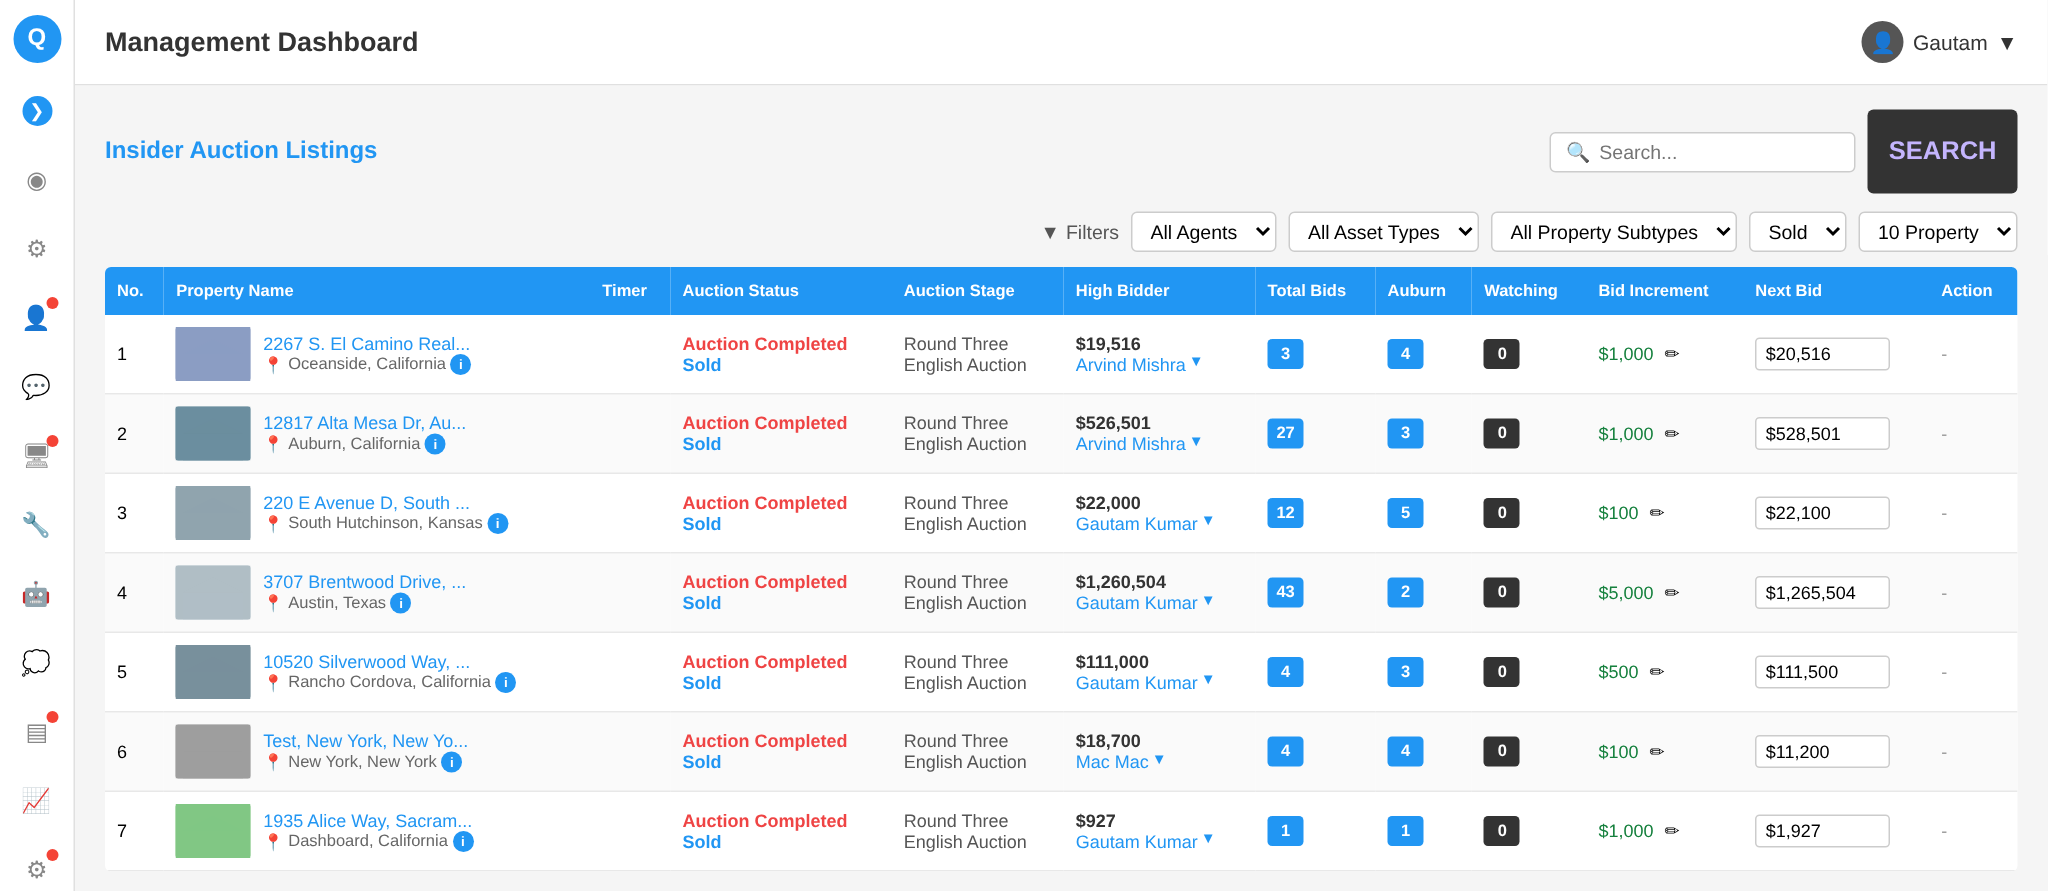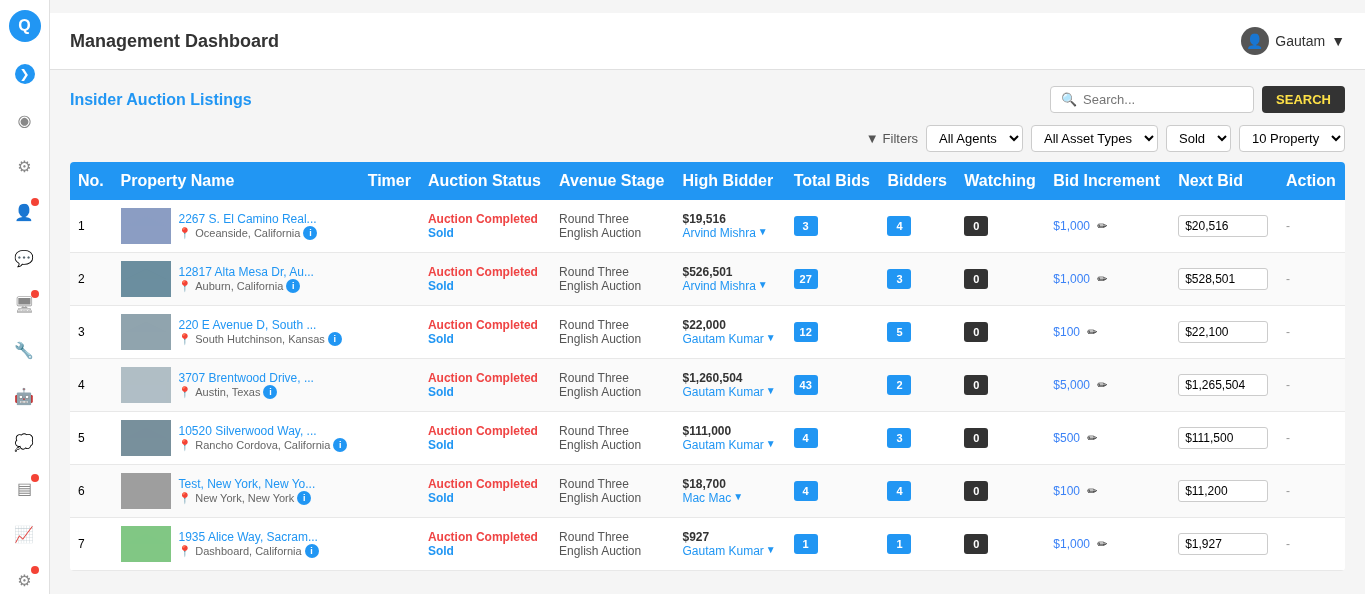--- a/index.html
+++ b/index.html
@@ -43,21 +43,20 @@
     }
 
     
     .header {
       background: #fff;
       padding: 14px 20px;
       border-bottom: 1px solid #e0e0e0;
       display: flex;
       align-items: center;
       justify-content: space-between;
-      margin-top: 13px;
     }
     .header-title {
       font-size: 18px;
       font-weight: bold;
       color: #333;
     }
     .header-user {
       display: flex;
       align-items: center;
       gap: 6px;
@@ -108,27 +107,27 @@
       gap: 6px;
     }
     .search-box input {
       border: none;
       outline: none;
       font-size: 13px;
       width: 160px;
     }
     .search-btn {
       background: #333;
-      color: #fde047;
+      color: #c4b5fd;
       border: none;
-      padding: 6px 14px;
+      padding: 18px 14px;
       border-radius: 4px;
       cursor: pointer;
       font-weight: bold;
-      font-size: 13px;
+      font-size: 17px;
     }
 
     
     .filters-row {
       display: flex;
       align-items: center;
       justify-content: flex-end;
       gap: 8px;
       margin-bottom: 10px;
     }
@@ -158,21 +157,21 @@
       width: 100%;
       border-collapse: collapse;
     }
     thead tr {
       background: #2196F3;
       color: #fff;
     }
     thead th {
       padding: 10px 8px;
       text-align: left;
-      font-size: 16px;
+      font-size: 11px;
       font-weight: bold;
       white-space: nowrap;
     }
     tbody tr {
       border-bottom: 1px solid #e8e8e8;
     }
     tbody tr:nth-child(even) { background: #fafafa; }
     tbody td {
       padding: 8px 8px;
       font-size: 12px;
@@ -244,21 +243,21 @@
       height: 20px;
       padding: 0 4px;
       border-radius: 3px;
       font-size: 11px;
       font-weight: bold;
       color: #fff;
     }
     .badge-blue { background: #2196F3; }
     .badge-black { background: #333; }
     .bid-increment {
-      color: #3b82f6;
+      color: #15803d;
       text-align: center;
     }
     .next-bid-input {
       border: 1px solid #ccc;
       border-radius: 3px;
       padding: 3px 6px;
       width: 90px;
       font-size: 12px;
     }
     .action-dash { color: #999; }
@@ -322,39 +321,42 @@
         <span>▼</span>
         <span>Filters</span>
       </div>
       <select class="filter-select">
         <option>All Agents</option>
       </select>
       <select class="filter-select">
         <option>All Asset Types</option>
       </select>
       <select class="filter-select">
+        <option>All Property Subtypes</option>
+      </select>
+      <select class="filter-select">
         <option>Sold</option>
       </select>
       <select class="filter-select">
         <option>10 Property</option>
       </select>
     </div>
 
     <div class="table-wrapper">
       <table>
         <thead>
           <tr>
             <th>No.</th>
             <th>Property Name</th>
             <th>Timer</th>
             <th>Auction Status</th>
-            <th>Avenue Stage</th>
+            <th>Auction Stage</th>
             <th>High Bidder</th>
             <th>Total Bids</th>
-            <th>Bidders</th>
+            <th>Auburn</th>
             <th>Watching</th>
             <th>Bid Increment</th>
             <th>Next Bid</th>
             <th>Action</th>
           </tr>
         </thead>
         <tbody id="table-body">
         <tr>
     <td>1</td>
     <td>

